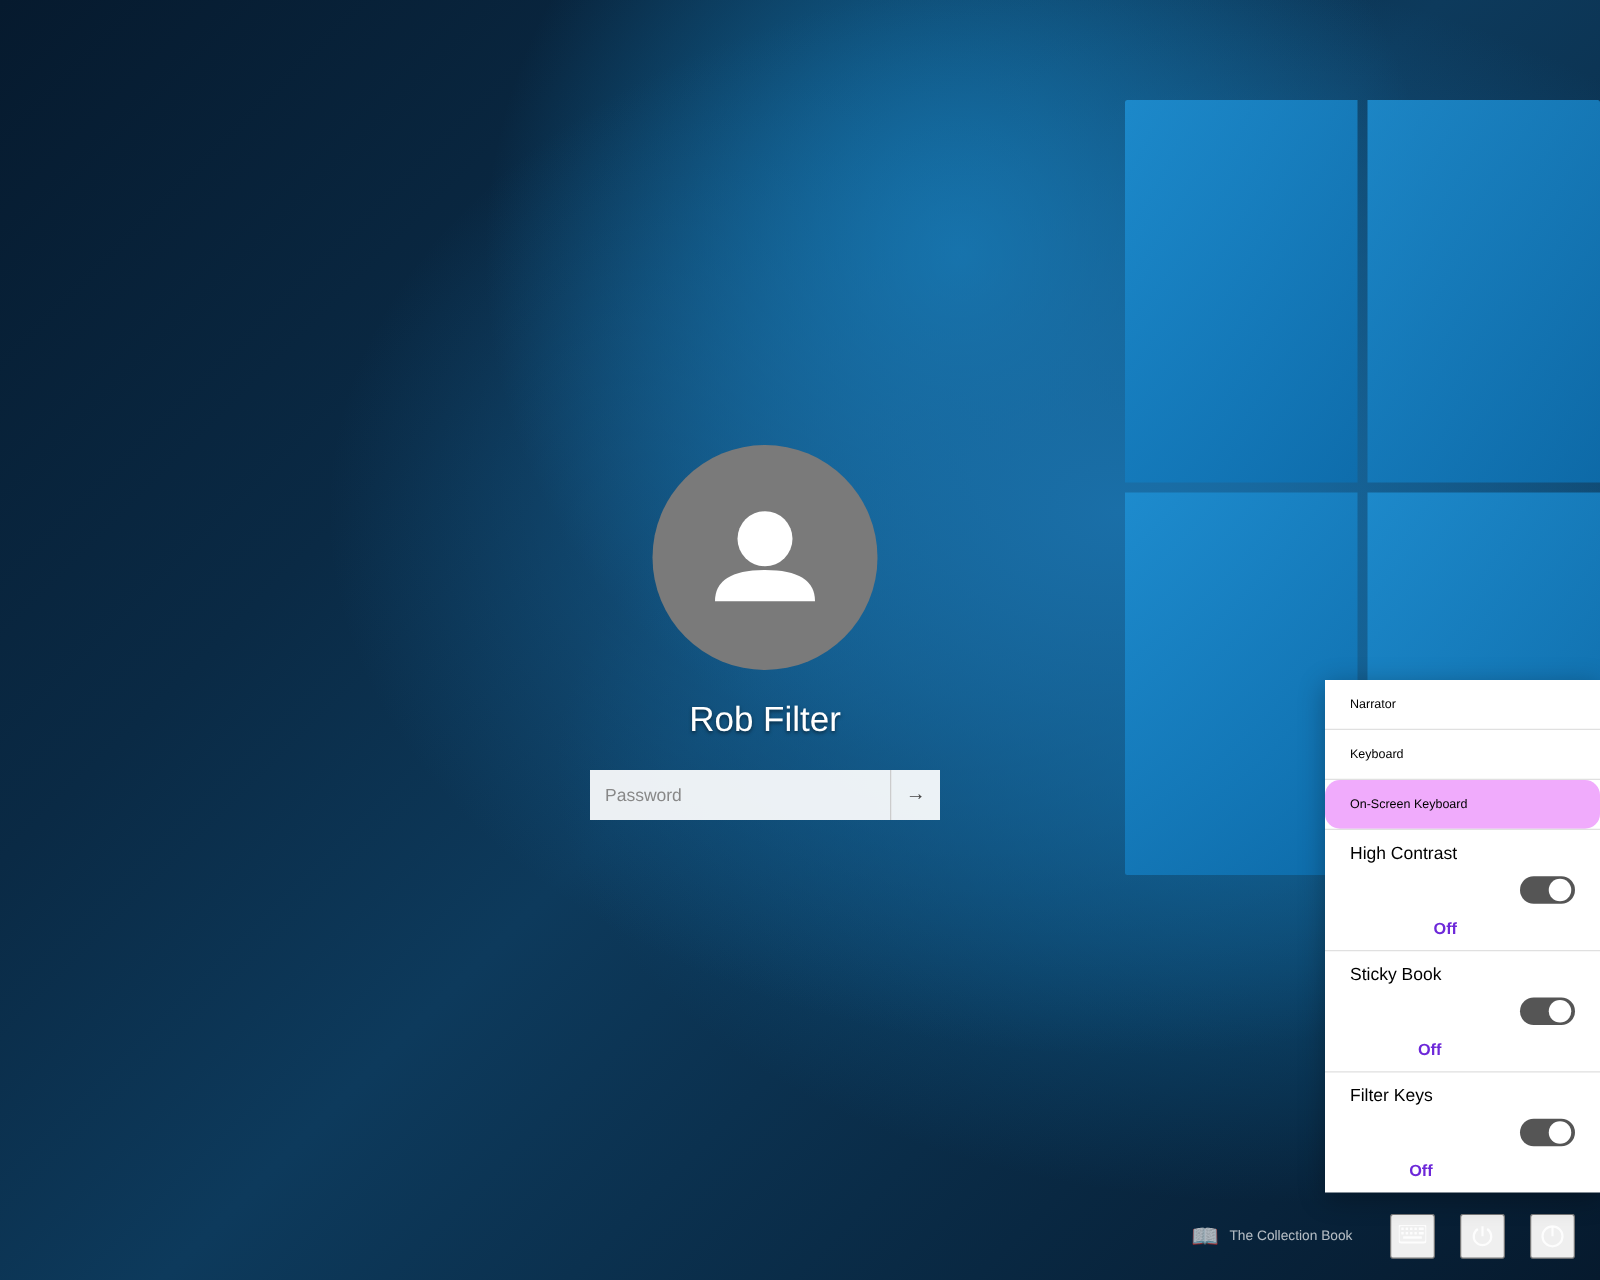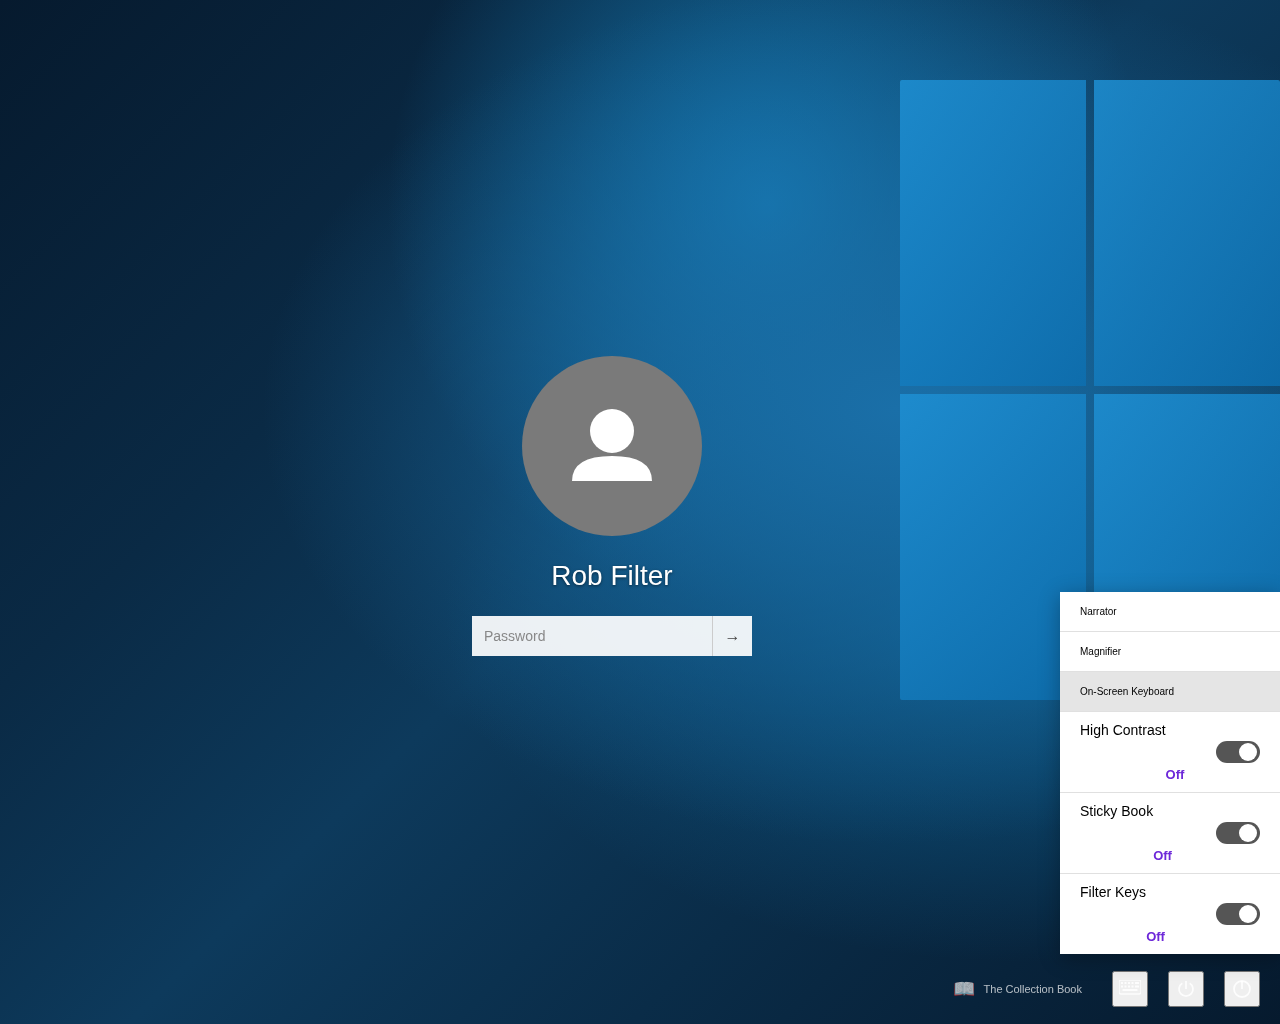--- a/index.html
+++ b/index.html
@@ -134,39 +134,41 @@
       cursor: pointer;
       border: none;
       background: none;
       width: 100%;
       text-align: left;
       display: flex;
       flex-direction: column;
     }
 
     .popup-item.highlighted {
-      background: #e5e5e5;
+      background: #f0abfc;
+      border-radius: 12px;
     }
 
     .popup-item-label {
       font-size: 10px;
       color: #000;
     }
 
     .popup-item-row {
       display: flex;
       align-items: center;
       justify-content: space-between;
       padding: 10px 20px;
       cursor: pointer;
     }
 
     .popup-item-text {
       display: flex;
-      flex-direction: row;
+      flex-direction: column;
+      align-items: flex-end;
     }
 
     .popup-item-name {
       font-size: 14px;
       color: #000;
     }
 
     .popup-item-status {
       font-size: 13px;
       color: #6d28d9;
@@ -269,21 +271,21 @@
 </div>
 
 <div class="accessibility-popup">
 
   <div class="popup-item">
     <span class="popup-item-label">Narrator</span>
   </div>
   <div class="popup-divider"></div>
 
   <div class="popup-item">
-    <span class="popup-item-label">Magnifier</span>
+    <span class="popup-item-label">Keyboard</span>
   </div>
   <div class="popup-divider"></div>
 
   <div class="popup-item highlighted">
     <span class="popup-item-label">On-Screen Keyboard</span>
   </div>
   <div class="popup-divider"></div>
 
   <div class="popup-item-row">
     <div class="popup-item-text">

